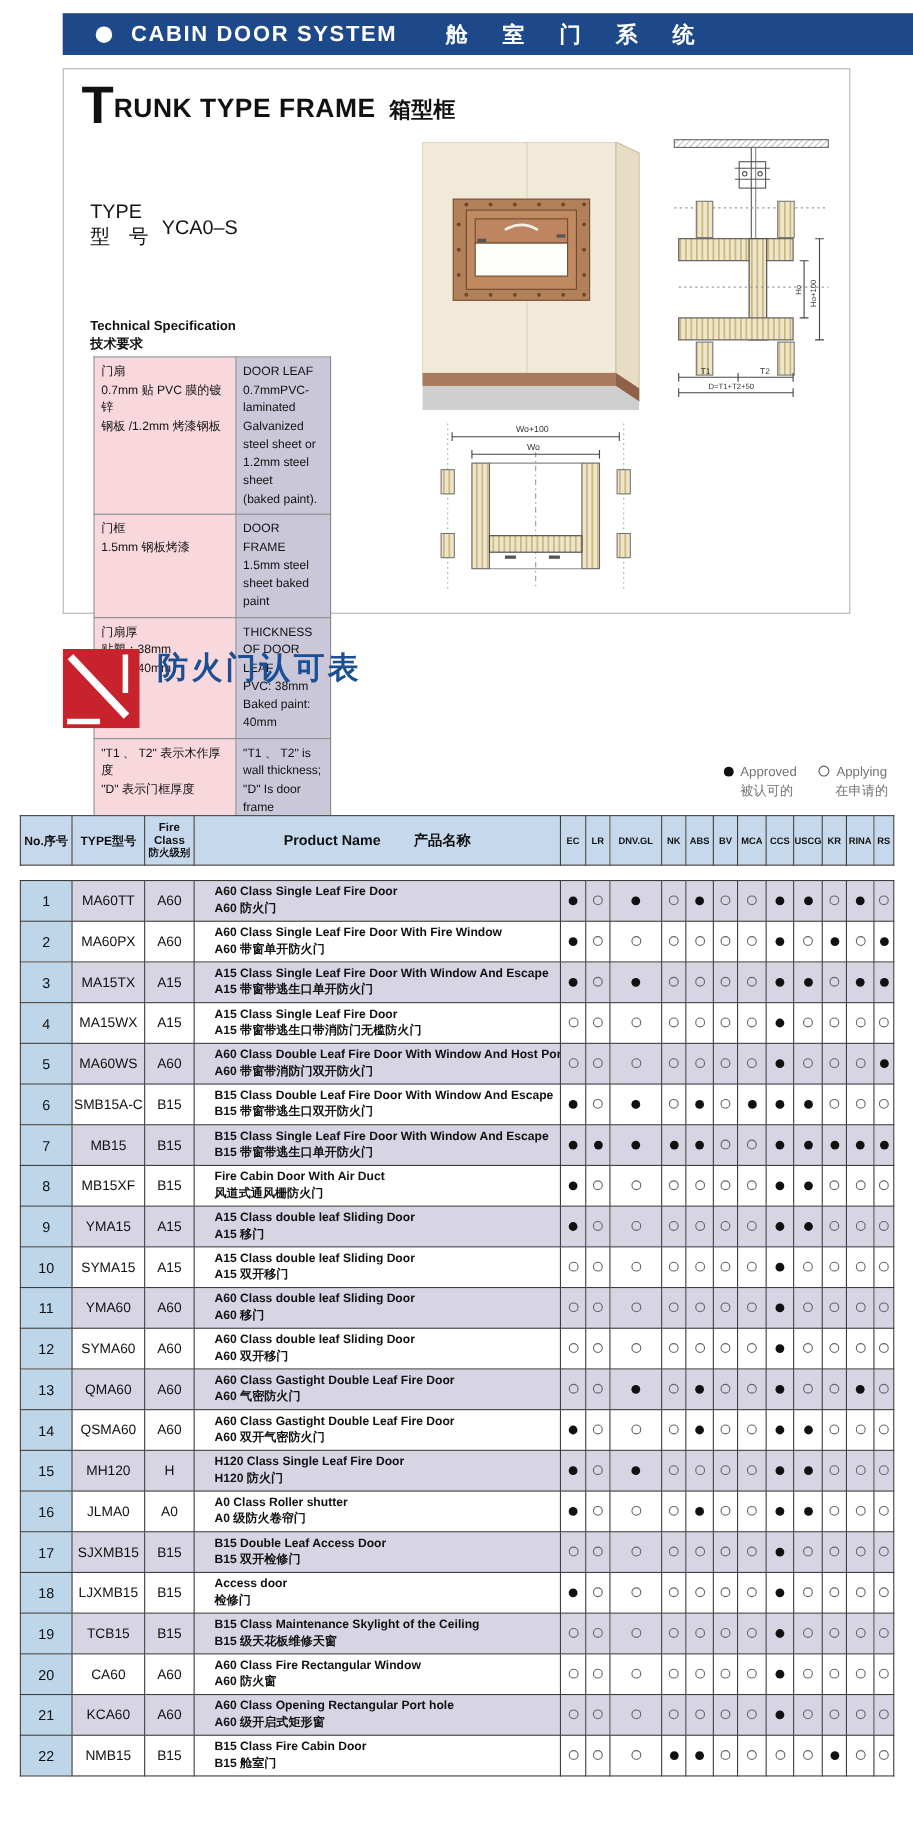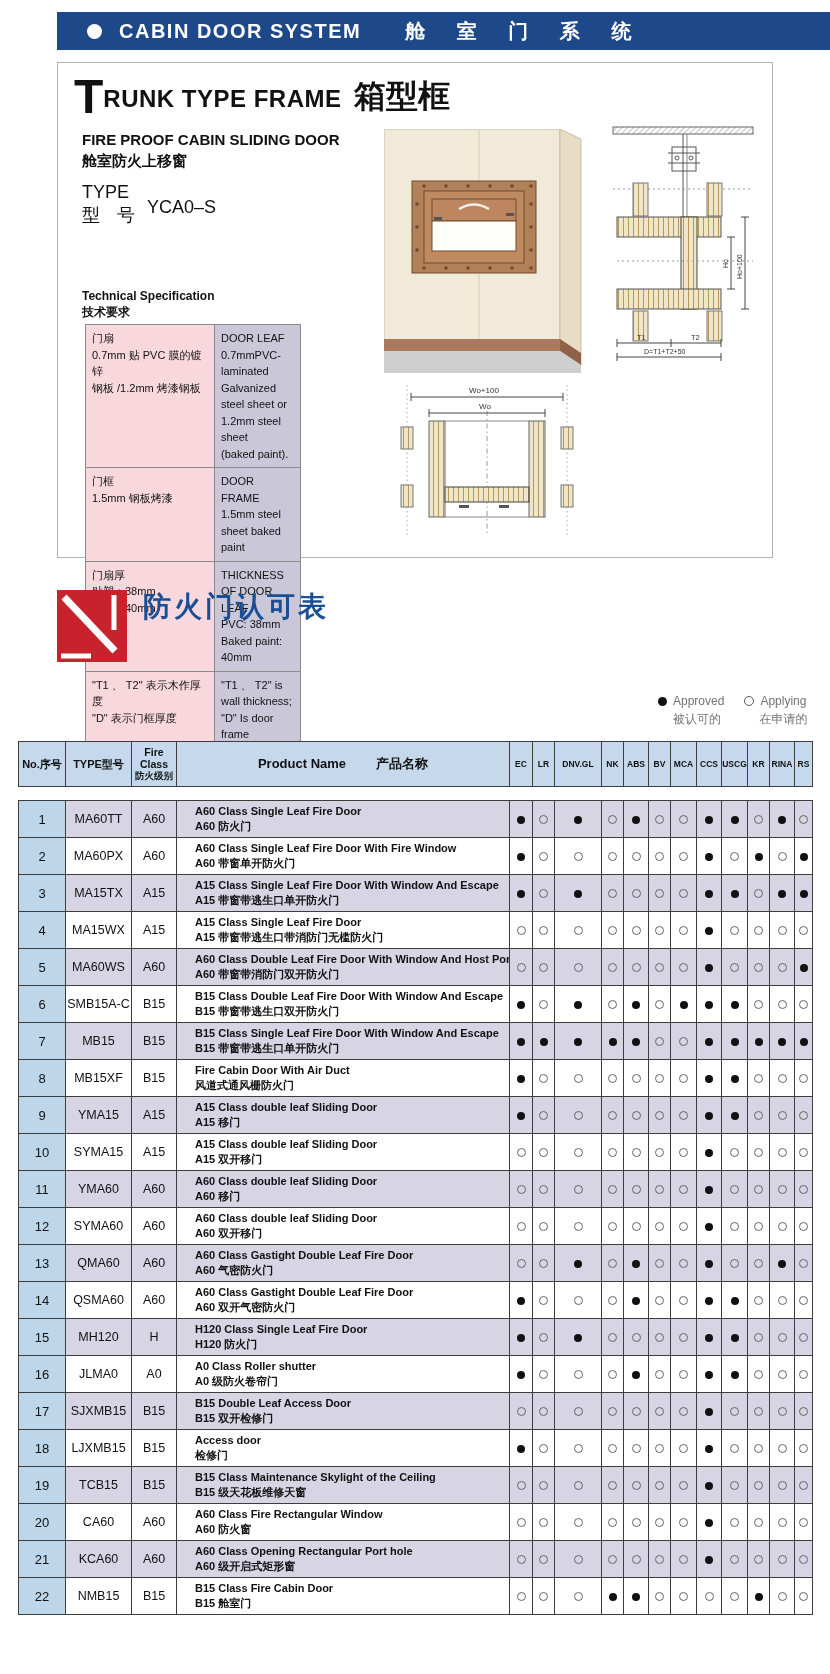--- a/index.html
+++ b/index.html
@@ -11,21 +11,21 @@
            display:flex;align-items:center;padding-left:30px;box-sizing:border-box;}
   .top-bar .bullet{width:15px;height:15px;border-radius:50%;background:#fff;margin-right:17px;flex:0 0 auto;}
   .top-bar .en{color:#fff;font-weight:bold;font-size:20px;letter-spacing:1.5px;white-space:nowrap;}
   .top-bar .cn{color:#fff;font-weight:bold;font-size:20px;margin-left:44px;letter-spacing:13px;white-space:nowrap;}
 
   
   .content-box{position:absolute;left:57px;top:62px;width:716px;height:496px;border:1px solid #b3b3b3;box-sizing:border-box;background:#fff;}
   .big-title{position:absolute;left:16px;top:12px;white-space:nowrap;}
   .big-title .initial{font-size:48px;font-weight:bold;line-height:0.9;vertical-align:-6px;}
   .big-title .rest{font-size:24px;font-weight:bold;letter-spacing:0.5px;}
-  .big-title .cn{font-size:32px;font-weight:bold;margin-left:8px;}
+  .big-title .cn{font-size:20px;font-weight:bold;margin-left:8px;}
   .subtitle{position:absolute;left:24px;top:66px;font-size:15px;font-weight:bold;line-height:1.4;}
   .type-block{position:absolute;left:24px;top:118px;display:flex;align-items:center;}
   .type-labels{font-size:18px;line-height:1.25;}
   .type-labels .cnrow{letter-spacing:6px;}
   .type-value{font-size:18px;margin-left:6px;margin-top:8px;}
   .spec-heading{position:absolute;left:24px;top:226px;font-size:12px;font-weight:bold;line-height:1.3;}
   .spec-table{position:absolute;left:27px;top:261px;width:216px;border-collapse:collapse;font-size:11px;line-height:1.5;padding-left:28px;}
   .spec-table td{border:1px solid #8a8a8a;padding:5px 6px;vertical-align:top;}
   .spec-table td.cn-cell{background:#f8d8dd;width:116px;}
   .spec-table td.en-cell{background:#cac7d9;}
@@ -80,24 +80,20 @@
   <div class="top-bar">
     <span class="bullet"></span>
     <span class="en">CABIN DOOR SYSTEM</span>
     <span class="cn">舱 室 门 系 统</span>
   </div>
 
   <div class="content-box">
     <div class="big-title">
       <span class="initial">T</span><span class="rest">RUNK TYPE FRAME</span>
       <span class="cn">箱型框</span>
-    </div>
-    <div class="subtitle">
-      <div>FIRE PROOF CABIN SLIDING DOOR</div>
-      <div>舱室防火上移窗</div>
     </div>
     <div class="type-block">
       <div class="type-labels">
         <div>TYPE</div>
         <div class="cnrow">型 号</div>
       </div>
       <div class="type-value">YCA0–S</div>
     </div>
     <div class="spec-heading">
       <div>Technical Specification</div>

